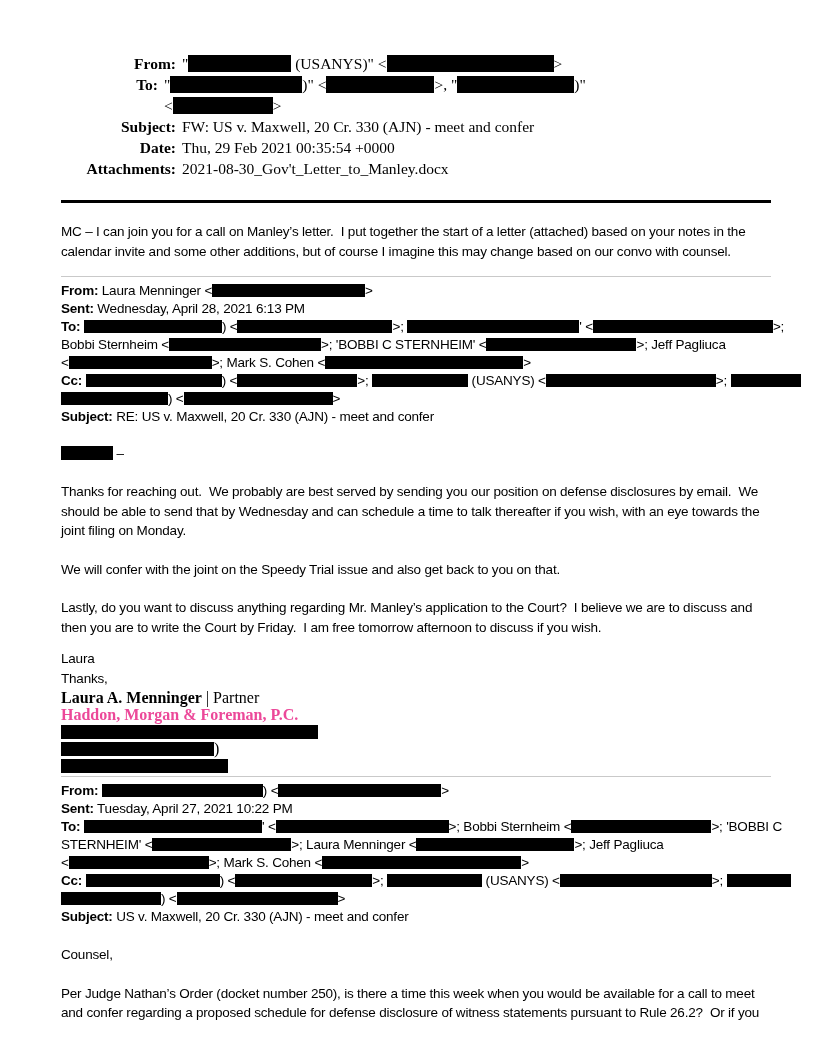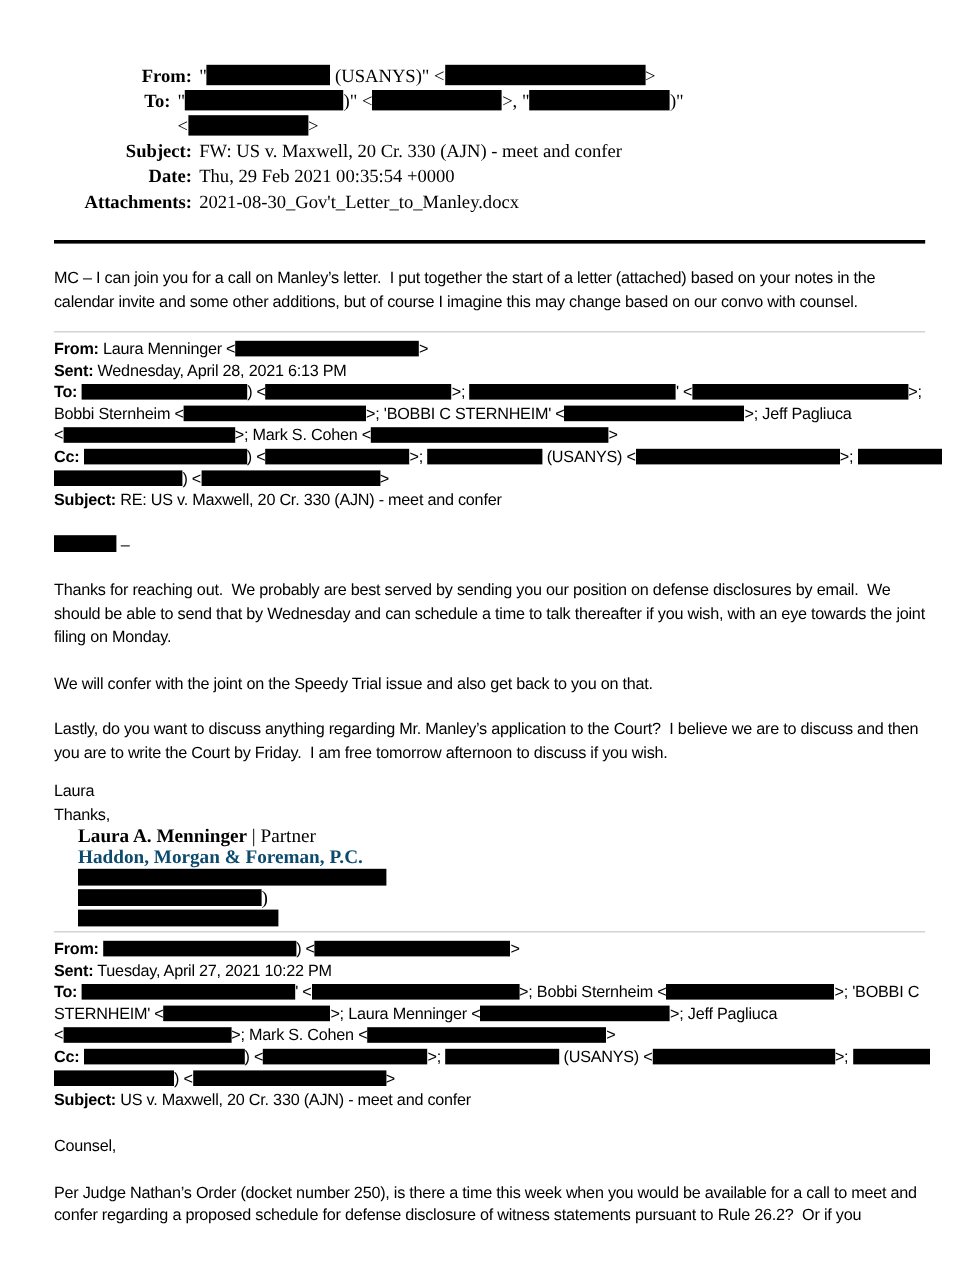--- a/index.html
+++ b/index.html
@@ -1,21 +1,21 @@
 <!DOCTYPE html>
 <html><head>
 <meta charset="utf-8">
 <style>
   html,body{margin:0;padding:0;background:#ffffff;}
   .page{
     position:relative;
     width:816px;height:1056px;
     background:#fff;
     box-sizing:border-box;
-    padding:53px 45px 0 45px;
+    padding:53px 45px 0 61px;
     overflow:hidden;
     color:#000;
   }
   
   .hdr{font-family:"Liberation Serif",serif;font-size:15.5px;line-height:21px;}
   .hrow{display:flex;}
   .hlabel{font-weight:700;width:115px;min-width:115px;text-align:right;white-space:pre;}
   .hrow-to .hlabel{width:97px;min-width:97px;}
   .hval{padding-left:6px;}
   .hval .line{white-space:pre;}
@@ -31,25 +31,25 @@
   .qhdr{margin-top:5px;}
   .qhdr .line{white-space:pre;line-height:18px;}
   .greeting{margin-top:19px;line-height:18px;}
   .greeting .line{white-space:pre;}
   .greeting .redact{height:14px;}
   .closing{margin-top:12px;line-height:19.5px;}
   .closing div{white-space:pre;}
   .bold{font-weight:700;}
   
   .sig{font-family:"Liberation Serif",serif;font-size:16px;margin-top:1px;}
-  .sig .line{white-space:pre;line-height:17px;margin-left:20px;}
+  .sig .line{white-space:pre;line-height:17px;}
   .sig .redact{height:14px;vertical-align:-2px;}
   .sig-name{font-weight:700;}
   .sig-title{font-weight:400;}
-  .sig-firm{color:#0c4a6e;font-weight:700;}
+  .sig-firm{color:#ec4899;font-weight:700;}
 </style>
 </head>
 <body>
 
 <div class="page">
 
   <div class="hdr" id="top-header">
       <div class="hrow">
         <span class="hlabel">From:</span>
         <span class="hval">

